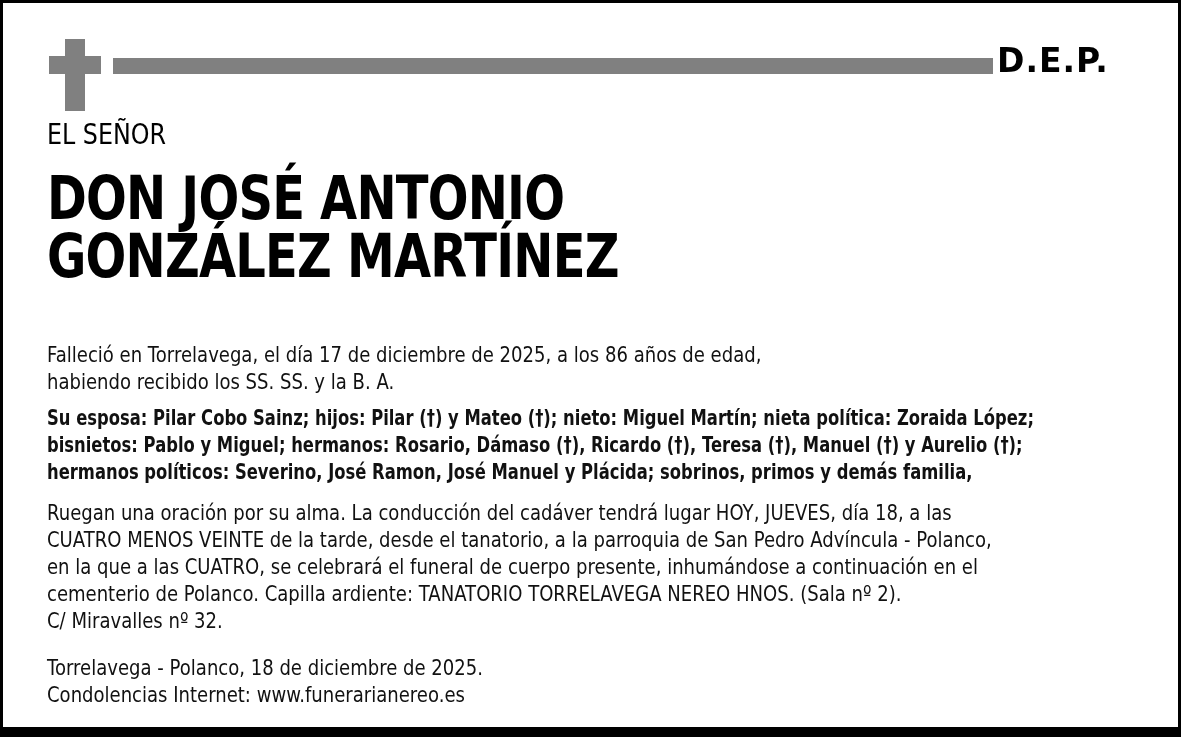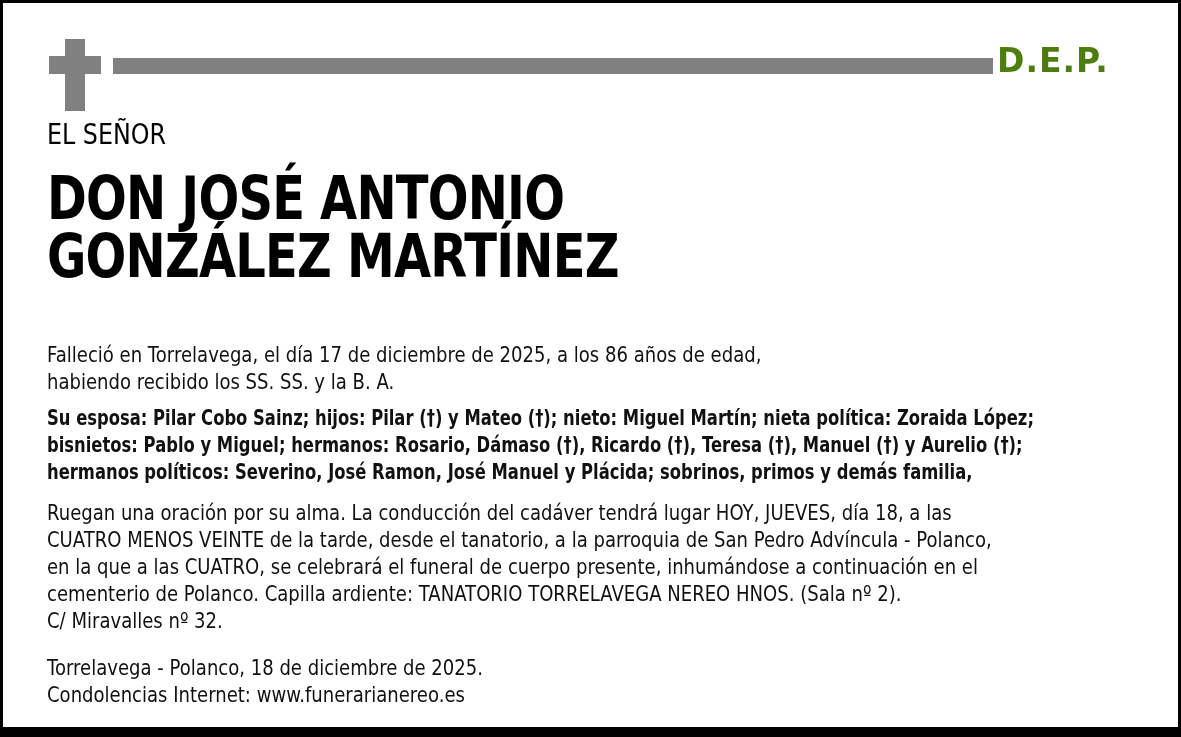--- a/index.html
+++ b/index.html
@@ -10,21 +10,21 @@
       font-family: "Liberation Sans Narrow", "Liberation Sans", sans-serif;
       color: #111;
     }
     .header { position: absolute; left: 46px; top: 36px; width: 1078px; height: 72px; }
     .cross-v { position: absolute; left: 16px; top: 0; width: 20px; height: 72px; background: #808080; }
     .cross-h { position: absolute; left: 0; top: 17px; width: 52px; height: 18px; background: #808080; }
     .rule { position: absolute; left: 64px; top: 19px; width: 880px; height: 16px; background: #808080; }
     .dep {
       position: absolute; left: 948px; top: 2px;
       font-family: "DejaVu Sans", sans-serif; font-weight: bold;
-      font-size: 33px; color: #4d7c0f; letter-spacing: 1px;
+      font-size: 33px; color: #000000; letter-spacing: 1px;
     }
     .senor {
       position: absolute; left: 44px; top: 115px;
       font-family: "DejaVu Sans", sans-serif; font-size: 28px; transform: scaleX(0.85);
       transform-origin: left; color: #000;
     }
     .name {
       position: absolute; left: 44px; top: 166px; width: 900px;
       font-family: "DejaVu Sans", sans-serif; font-weight: bold;
       font-size: 60px; line-height: 58px; color: #000;

